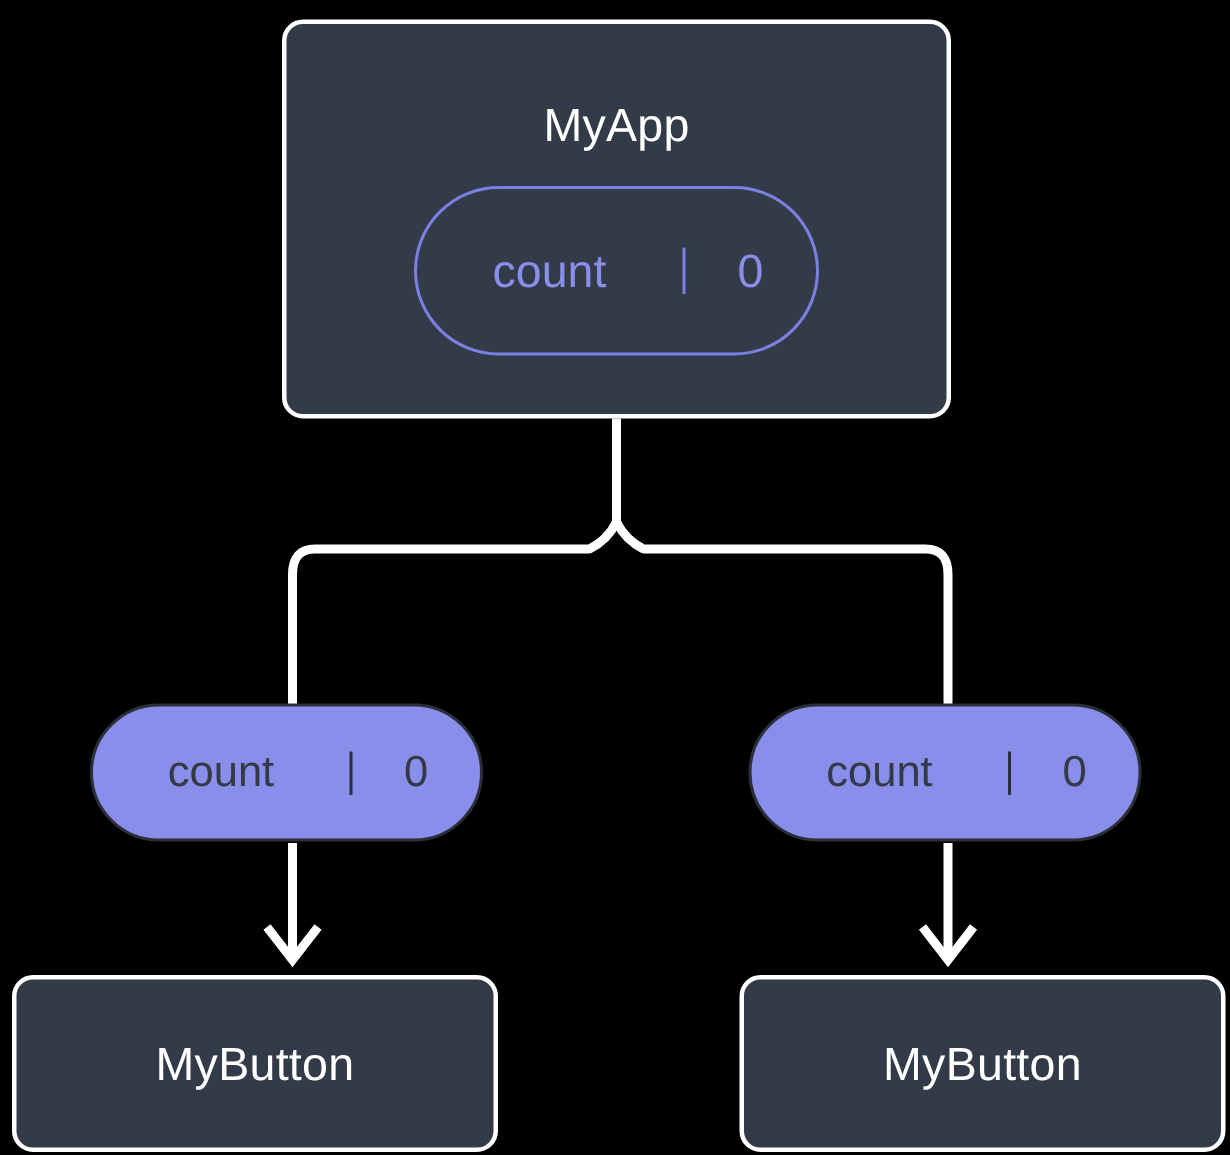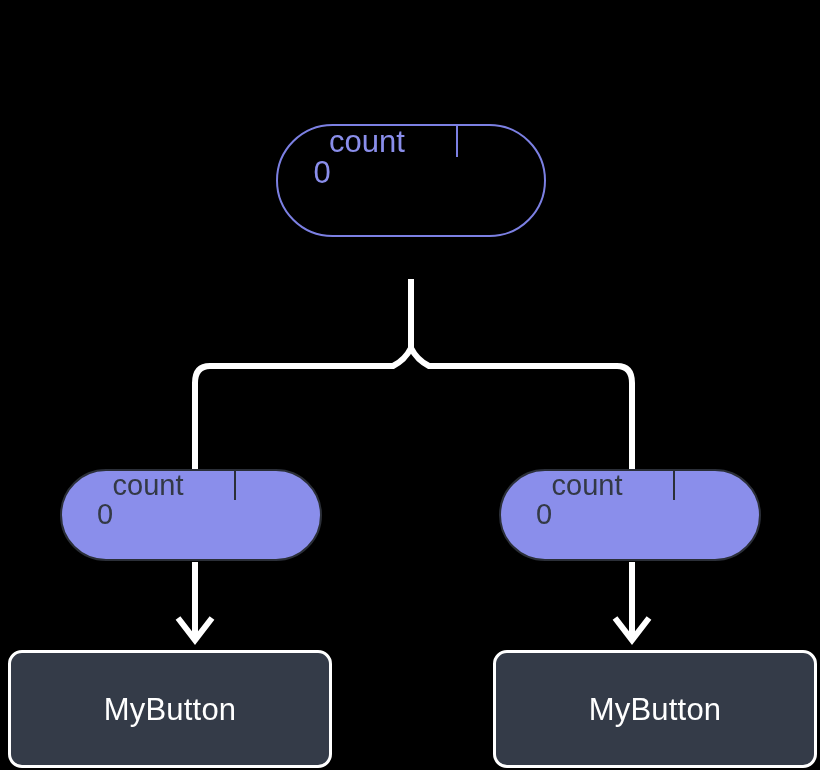--- a/index.html
+++ b/index.html
@@ -77,25 +77,24 @@
     width: 324px;
     height: 118px;
     justify-content: center;
   }
 
   
   .state-pill {
     position: absolute;
     box-sizing: border-box;
     display: flex;
-    align-items: flex-start;
+    align-items: center;
     border-radius: 999px;
     overflow: hidden;
     z-index: 2;
-    flex-direction: column;
   }
 
   .pill-key, .pill-value {
     display: flex;
     align-items: center;
     justify-content: center;
     line-height: 1;
     white-space: nowrap;
     font-weight: 400;
   }
@@ -166,20 +165,23 @@
 
     <path d="M 411 348 Q 417 360 429 366 L 617 366 Q 632 366 632 383 L 632 470" fill="none" stroke="#FFFFFF" stroke-width="6" stroke-linecap="butt" stroke-linejoin="round"></path>
 
     <path d="M 195 562 L 195 636" fill="none" stroke="#FFFFFF" stroke-width="6"></path>
     <path d="M 178 618 L 195 640 L 212 618" fill="none" stroke="#FFFFFF" stroke-width="6" stroke-linecap="butt" stroke-linejoin="miter"></path>
 
     <path d="M 632 562 L 632 636" fill="none" stroke="#FFFFFF" stroke-width="6"></path>
     <path d="M 615 618 L 632 640 L 649 618" fill="none" stroke="#FFFFFF" stroke-width="6" stroke-linecap="butt" stroke-linejoin="miter"></path>
   </svg>
 
+  <div id="node-myapp" class="component-box">
+    <div class="component-title">MyApp</div>
+  </div>
 
   <div id="pill-myapp-count" class="state-pill outlined">
     <div class="pill-key">count</div>
     <div class="pill-value">0</div>
   </div>
 
   <div id="pill-left-count" class="state-pill filled">
     <div class="pill-key">count</div>
     <div class="pill-value">0</div>
   </div>

